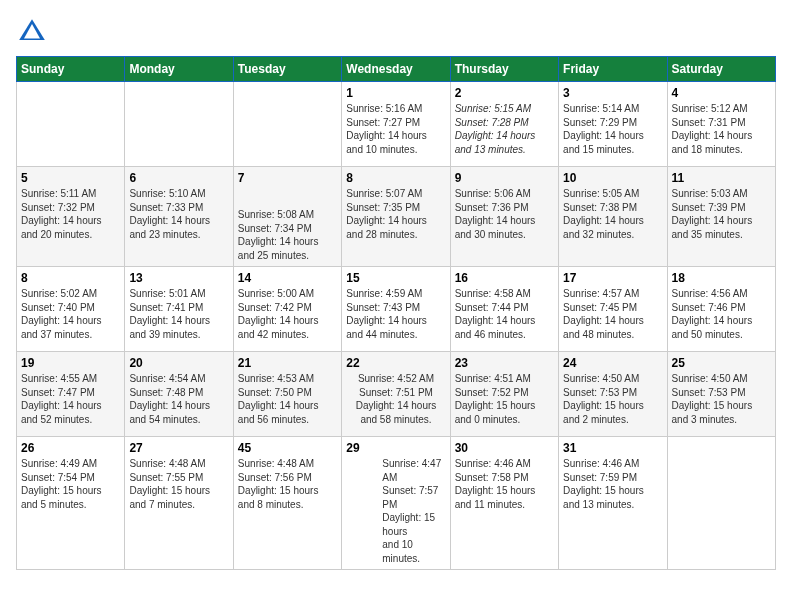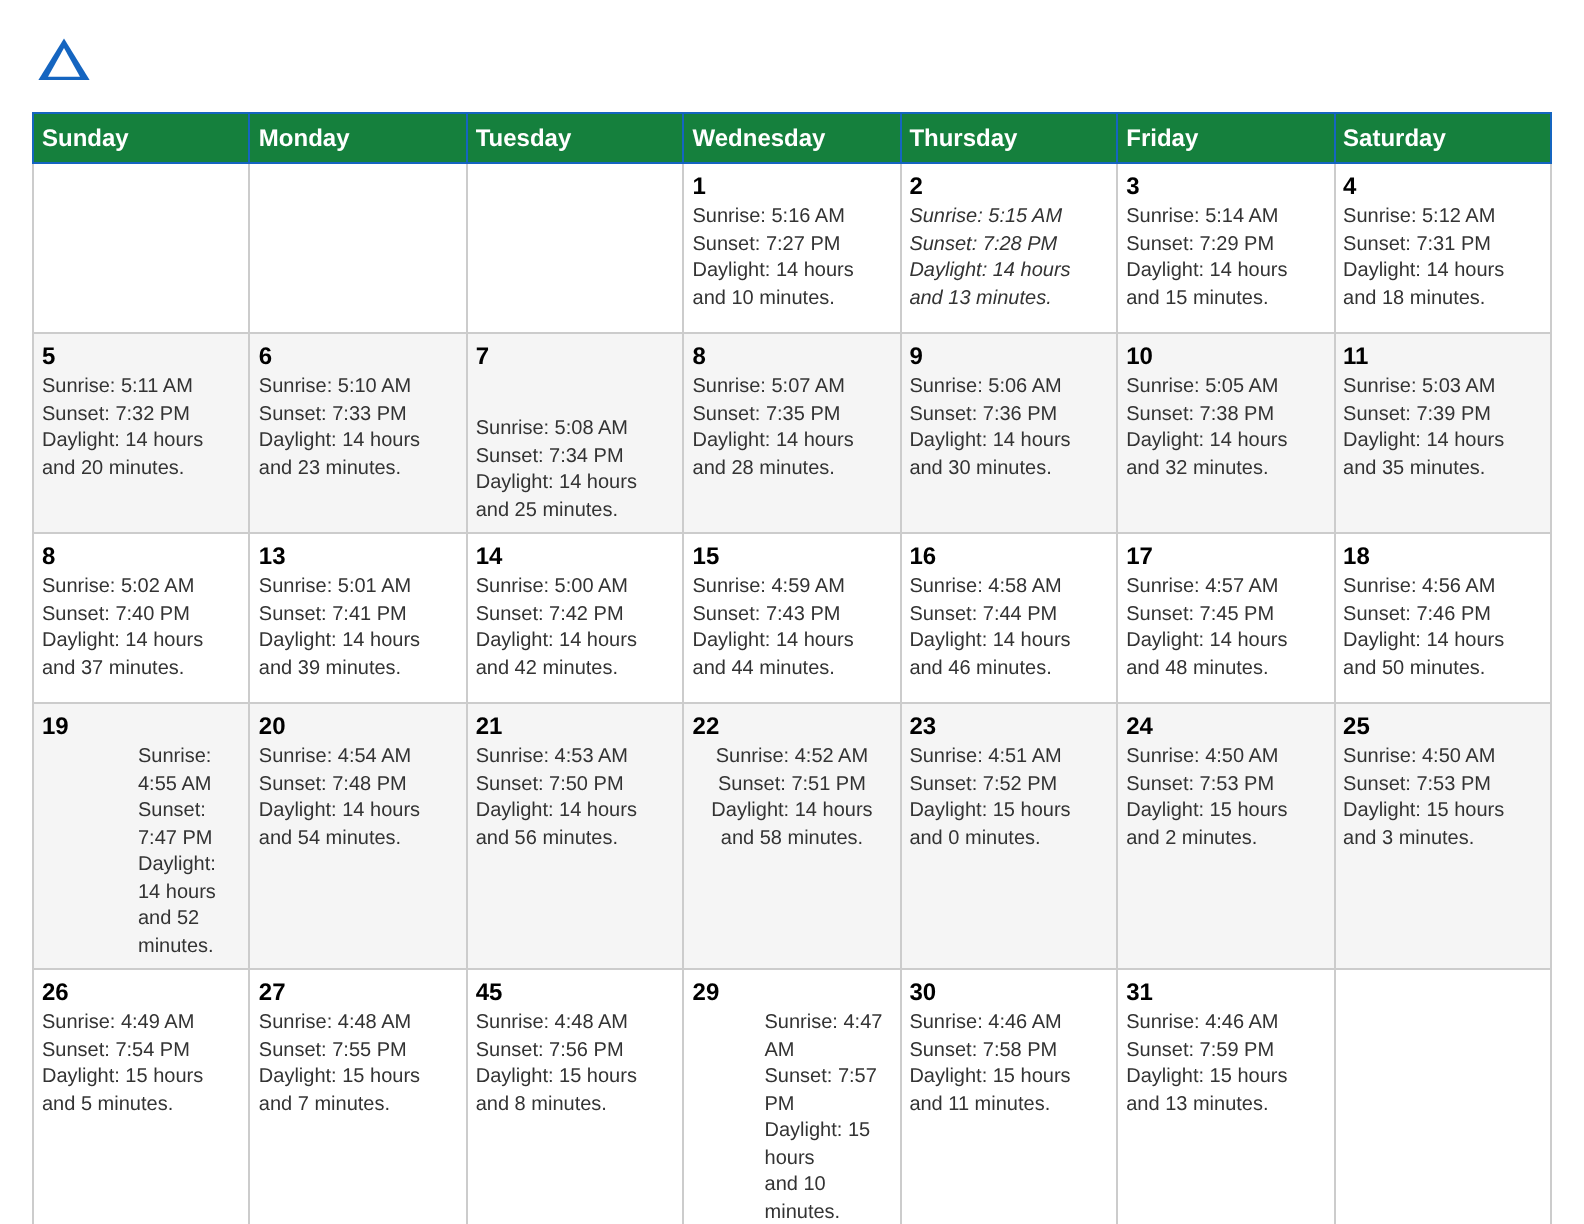--- a/index.html
+++ b/index.html
@@ -259,21 +259,21 @@
           <span class="day-number">18</span>
           <div class="day-info" style="white-space: pre-line;">Sunrise: 4:56 AM
 Sunset: 7:46 PM
 Daylight: 14 hours
 and 50 minutes.</div>
         </td>
       </tr>
       <tr>
         <td>
           <span class="day-number">19</span>
-          <div class="day-info" style="white-space: pre-line; margin-left: 48px;">Sunrise: 4:55 AM
+          <div class="day-info" style="white-space: pre-line;">Sunrise: 4:55 AM
 Sunset: 7:47 PM
 Daylight: 14 hours
 and 52 minutes.</div>
         </td>
         <td>
           <span class="day-number">20</span>
           <div class="day-info" style="white-space: pre-line;">Sunrise: 4:54 AM
 Sunset: 7:48 PM
 Daylight: 14 hours
 and 54 minutes.</div>

